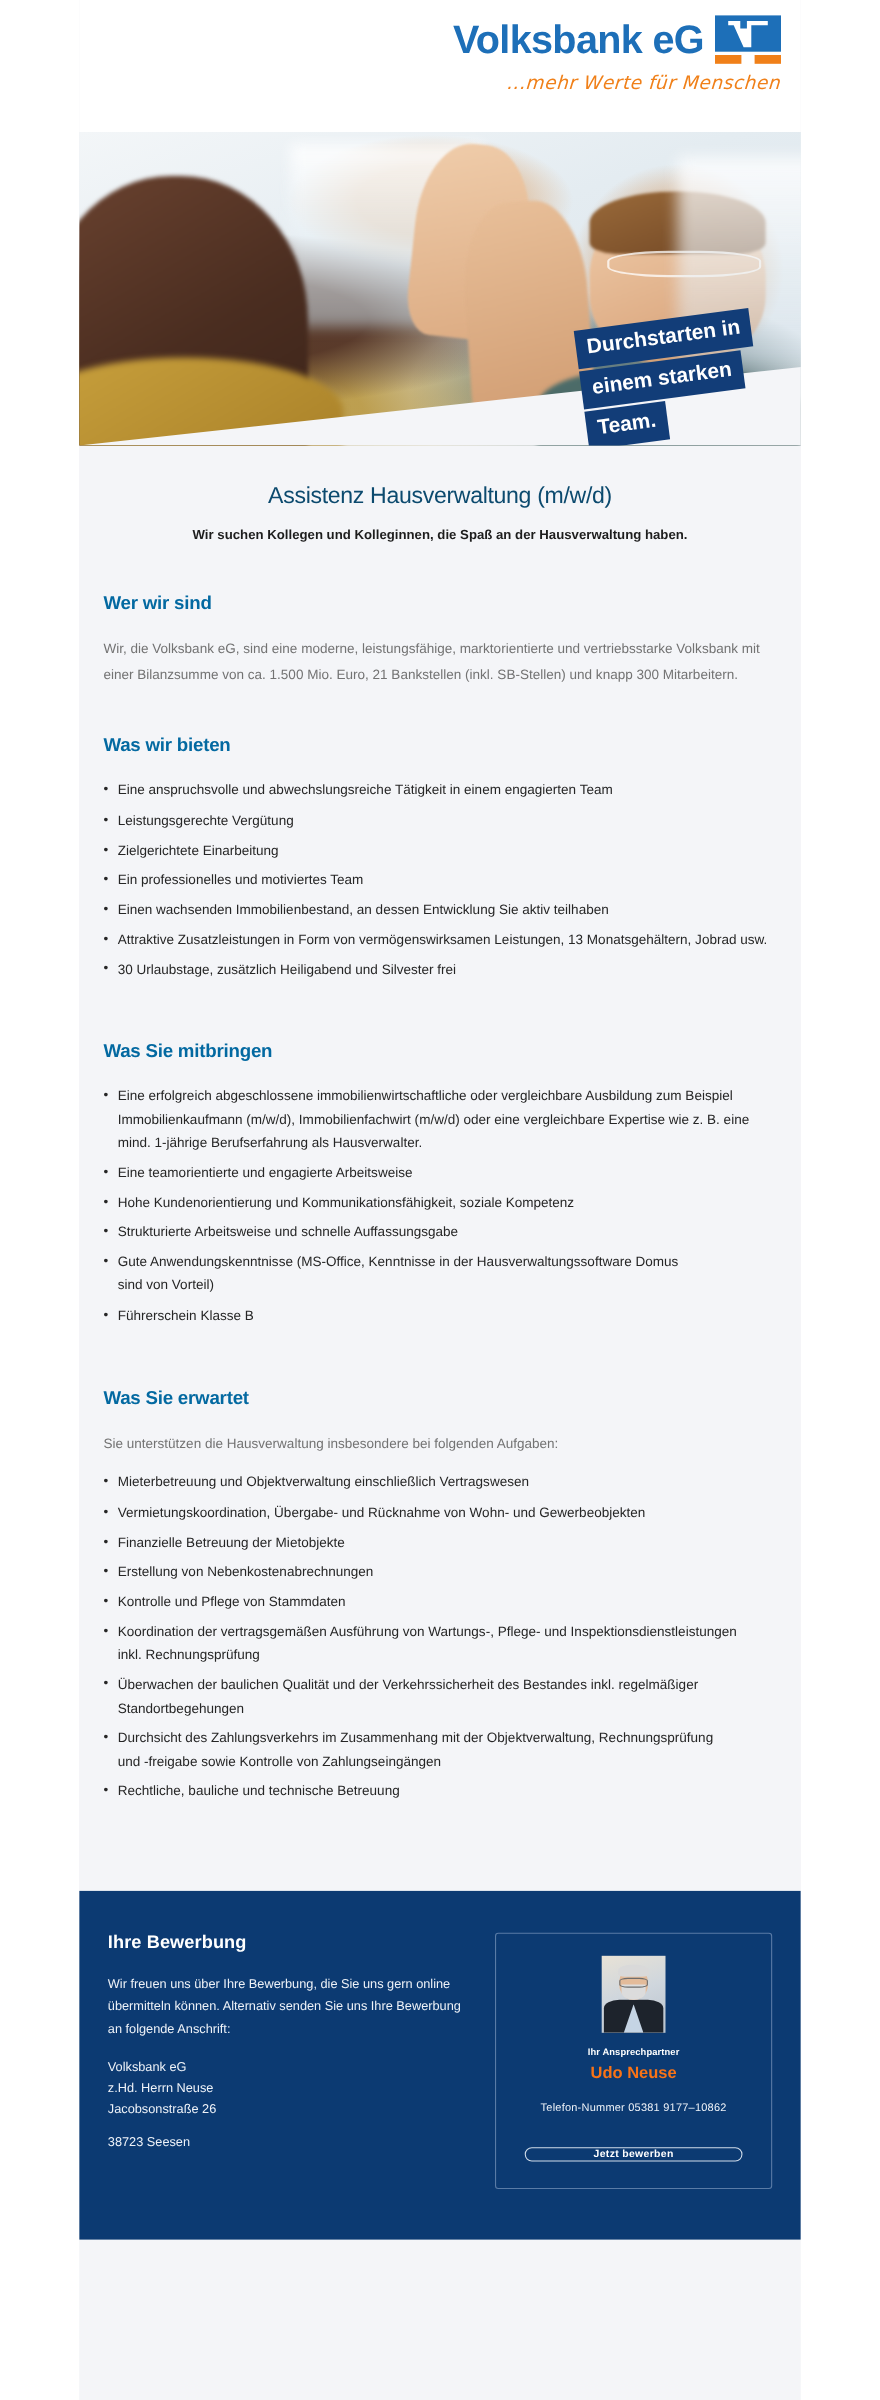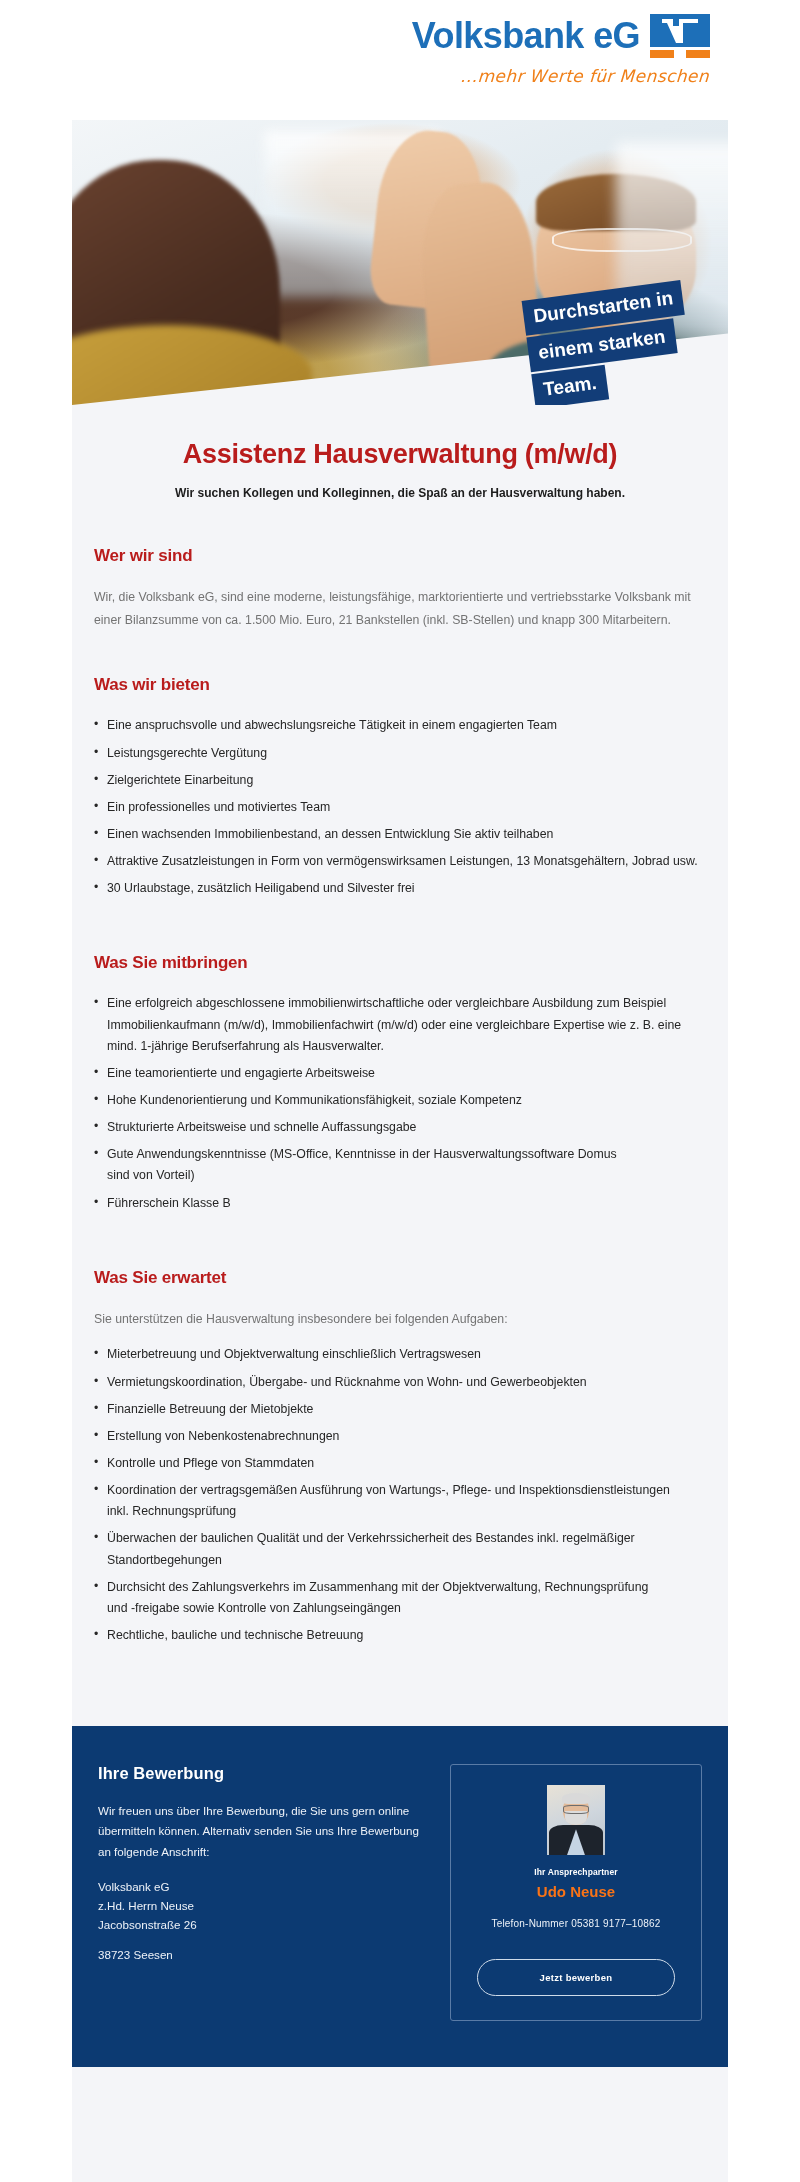--- a/index.html
+++ b/index.html
@@ -235,43 +235,43 @@
   .hero-badge span + span { margin-top: 2px; }
 
   
   .title-block {
     background: #f4f5f8;
     text-align: center;
     padding: 34px 40px 4px 40px;
   }
   .job-title {
     margin: 0;
-    font-size: 27px;
-    font-weight: bold;
-    color: #b91c1c;
+    font-size: 21px;
+    font-weight: normal;
+    color: #0c4a6e;
     letter-spacing: -0.3px;
   }
   .job-subtitle {
     margin: 16px 0 0 0;
     font-size: 12px;
     color: #1d1d1d;
     font-weight: 600;
   }
 
   
   .content {
     background: #f4f5f8;
     padding: 42px 22px 50px 22px;
   }
   .section { margin-bottom: 30px; }
   .section-heading {
     margin: 0 0 20px 0;
     font-size: 17px;
     font-weight: bold;
-    color: #b91c1c;
+    color: #0369a1;
     letter-spacing: -0.2px;
   }
   .para {
     margin: 0;
     font-size: 12.3px;
     line-height: 1.85;
     color: #737373;
   }
   .bullets {
     list-style: none;
@@ -422,21 +422,21 @@
     width: 100%;
     box-sizing: border-box;
     background: transparent;
     border: 1px solid #cfdbe9;
     border-radius: 22px;
     color: #ffffff;
     font-family: "Liberation Sans", sans-serif;
     font-size: 9.5px;
     font-weight: bold;
     letter-spacing: 0.3px;
-    padding: 12px 0;
+    padding: 0 0;
     cursor: pointer;
   }
 </style>
 </head>
 <body>
 
 <div class="page">
 
   <div class="header">
     <div class="logo-wrap">

